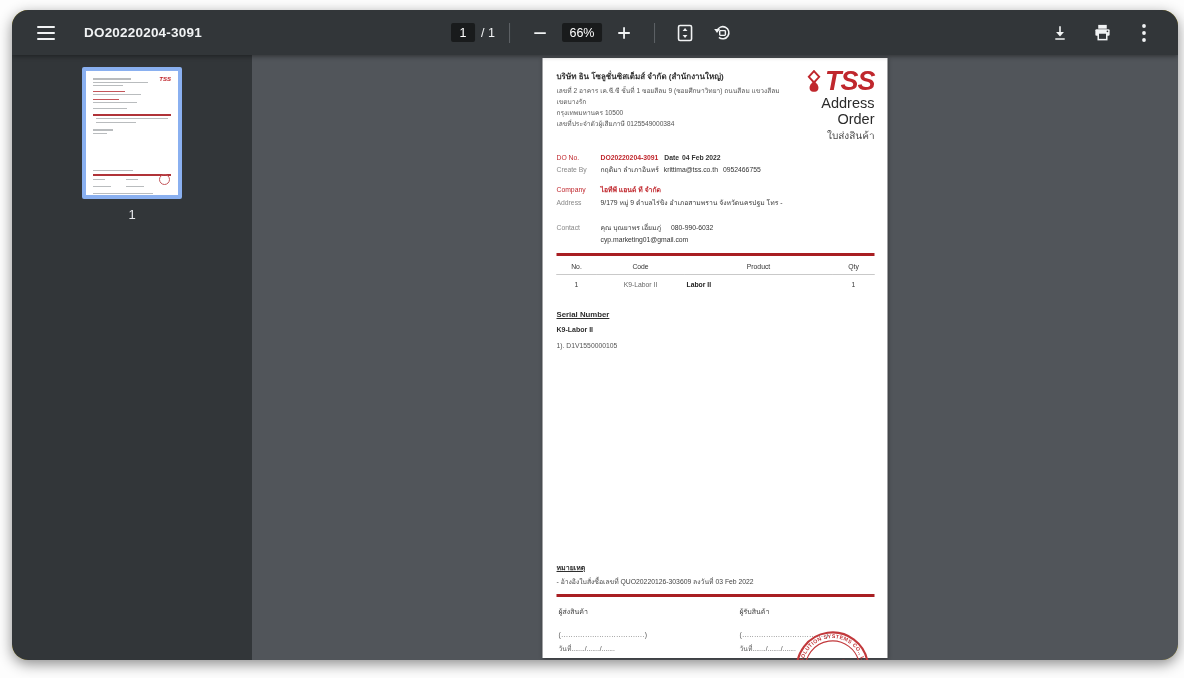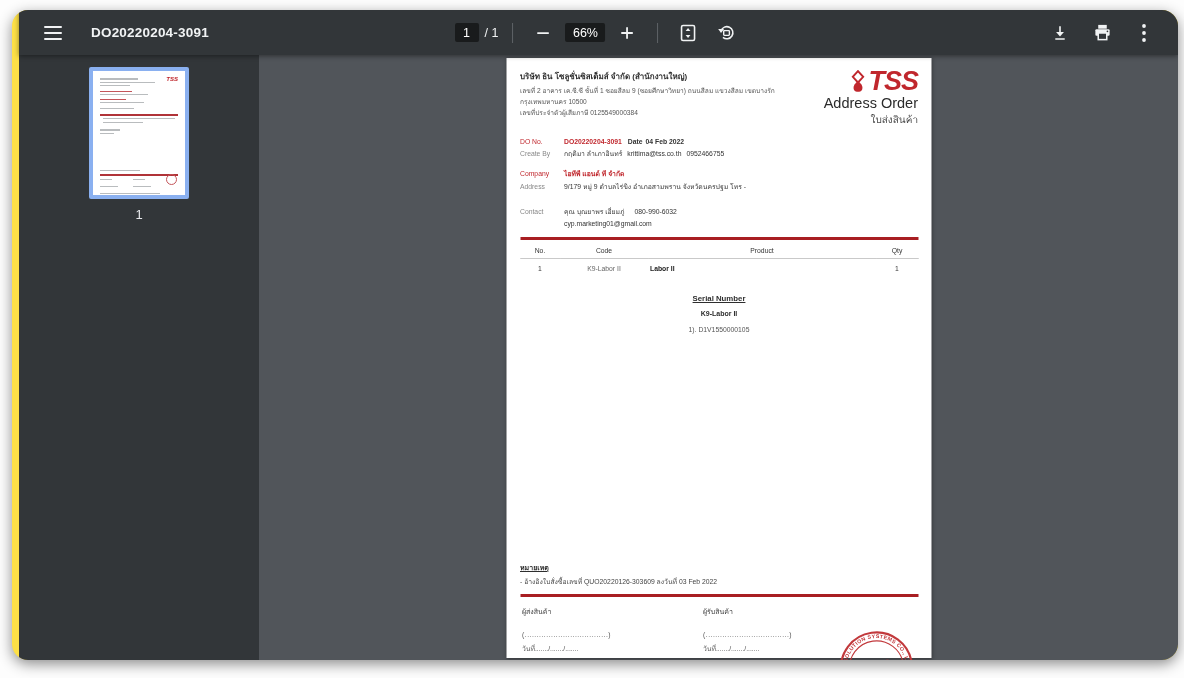--- a/index.html
+++ b/index.html
@@ -1,21 +1,20 @@
 <!DOCTYPE html>
 <html><head>
 <meta charset="utf-8">
 <style>
   * { margin:0; padding:0; box-sizing:border-box; }
   html,body { width:1184px; height:678px; background:#fdfdfd; font-family:"Liberation Sans", sans-serif; overflow:hidden; }
   .window {
     position:absolute; left:12px; top:10px; width:1166px; height:650px;
     border-radius:16px; overflow:hidden; background:#fde047;
     box-shadow:0 4px 14px rgba(0,0,0,.45);
-    padding-left:7px;
   }
   
   .toolbar {
     position:relative; height:45px; background:#323639; display:flex; align-items:center;
     padding:0 18px; z-index:5; box-shadow:0 1px 5px rgba(0,0,0,.45);
     color:#f1f3f4;
   }
   .tb-btn { background:none; border:none; cursor:pointer; display:flex; align-items:center; justify-content:center;
     width:32px; height:32px; border-radius:50%; }
   .tb-title { font-size:13.5px; font-weight:700; color:#f1f3f4; margin-left:22px; letter-spacing:.2px; }
@@ -37,21 +36,21 @@
   .thumb-page { width:100px; height:132px; background:#fff; border:4px solid #8ab0f0; border-radius:2px;
     position:relative; overflow:hidden; }
   .t-line { position:absolute; background:#b9bcbe; height:1.5px; }
   .t-red { background:#c4555a; }
   .t-redline { position:absolute; background:#b03338; height:1.5px; left:7px; right:7px; }
   .t-logo { position:absolute; right:7px; top:5px; color:#c0272d; font-size:6px; font-weight:bold; font-style:italic; }
   .t-stamp { position:absolute; right:8px; bottom:10px; width:11px; height:11px; border:1px solid #c4555a; border-radius:50%; }
   .thumb-label { color:#e8eaed; font-size:13px; margin-top:8px; text-align:center; }
   .main { flex:1; position:relative; background:#51555a; }
   
-  .page { position:absolute; left:50%; transform:translateX(-50%); top:3px; width:425px; height:600px;
+  .page { position:absolute; left:50%; transform:translateX(-50%); top:3px; width:345px; height:600px;
     background:#fff; box-shadow:0 1px 4px rgba(0,0,0,.4); color:#3a3a3a; }
   .page-inner { position:absolute; left:14px; right:13px; top:12px; bottom:10px; font-size:6.8px; }
   .doc-head { display:flex; justify-content:space-between; }
   .co-name { font-size:8px; font-weight:bold; color:#2e2e2e; margin-bottom:3px; }
   .co-line { font-size:6.6px; color:#555; line-height:1.65; }
   .logo-block { text-align:right; margin-top:-2px; }
   .logo-row { display:flex; align-items:flex-start; justify-content:flex-end; gap:2px; }
   .logo-tss { font-size:27px; line-height:26px; font-weight:bold; font-style:italic; color:#c0272d; letter-spacing:-1px; }
   .logo-en { font-size:14.5px; color:#2b2b2b; margin-top:0px; }
   .logo-th { font-size:10px; color:#4a4a4a; margin-top:1px; }
@@ -67,21 +66,21 @@
   table.items { width:100%; border-collapse:collapse; margin-top:2px; font-size:6.8px; }
   table.items th { font-weight:normal; color:#333; border-bottom:1px solid #c9c9c9; padding:5px 2px 4px; }
   table.items td { padding:6px 2px 2px; }
   .col-no { width:40px; text-align:center; }
   .col-code { width:88px; text-align:center; }
   .col-product { text-align:center; }
   td.col-product { text-align:left; font-weight:bold; color:#222; }
   .col-qty { width:42px; text-align:center; }
   td.col-code { color:#666; }
   
-  .serial { margin-top:20px;text-align:center; }
+  .serial { margin-top:20px; }
   .serial-h { font-size:7.8px; font-weight:bold; text-decoration:underline; color:#2e2e2e; }
   .serial-code { font-size:7px; font-weight:bold; color:#2e2e2e; margin-top:7px; }
   .serial-item { font-size:6.8px; color:#555; margin-top:9px; }
   
   .doc-bottom { position:absolute; left:0; right:0; top:492px; }
   .note-h { font-size:7px; font-weight:bold; text-decoration:underline; color:#2e2e2e; }
   .note-line { font-size:6.8px; color:#444; margin-top:3px; }
   .sig-area { position:relative; margin-top:9px; }
   .sig-col { position:absolute; top:0; }
   .sig-col.sender { left:2px; }

